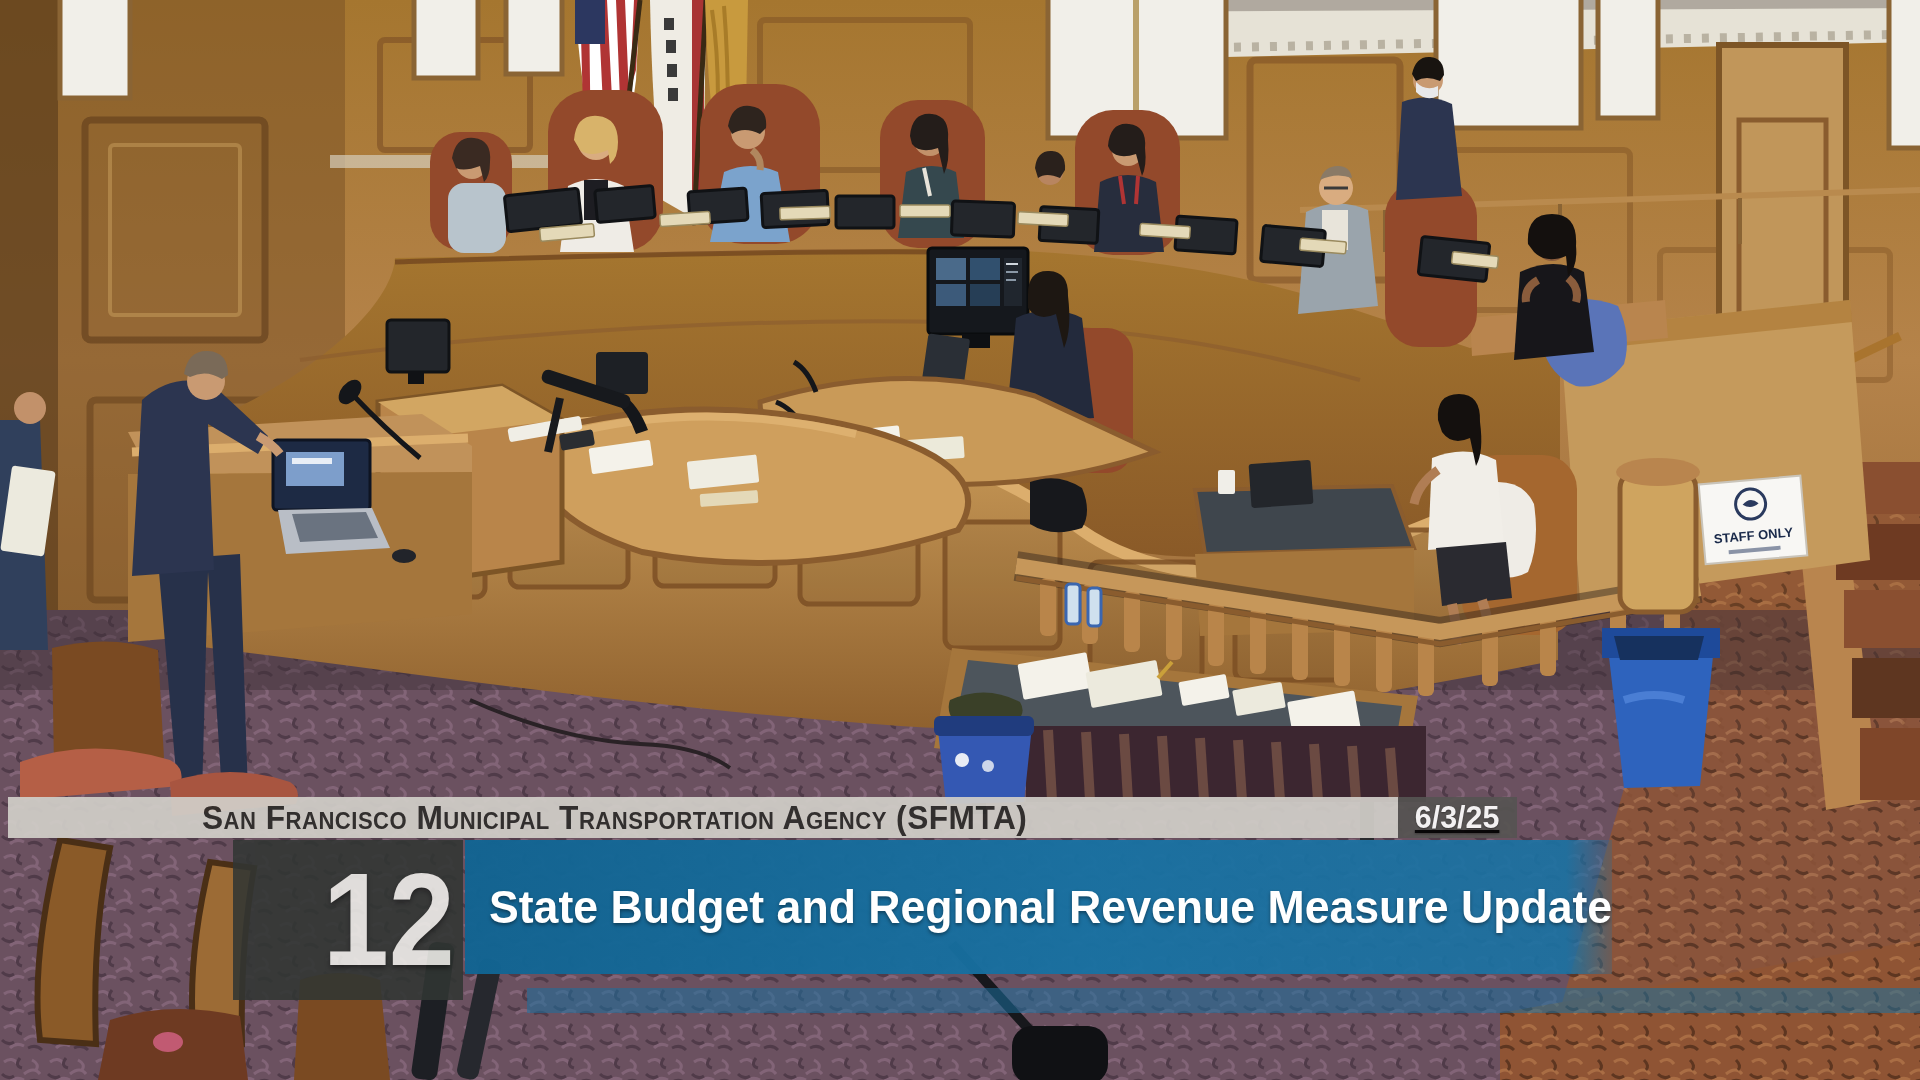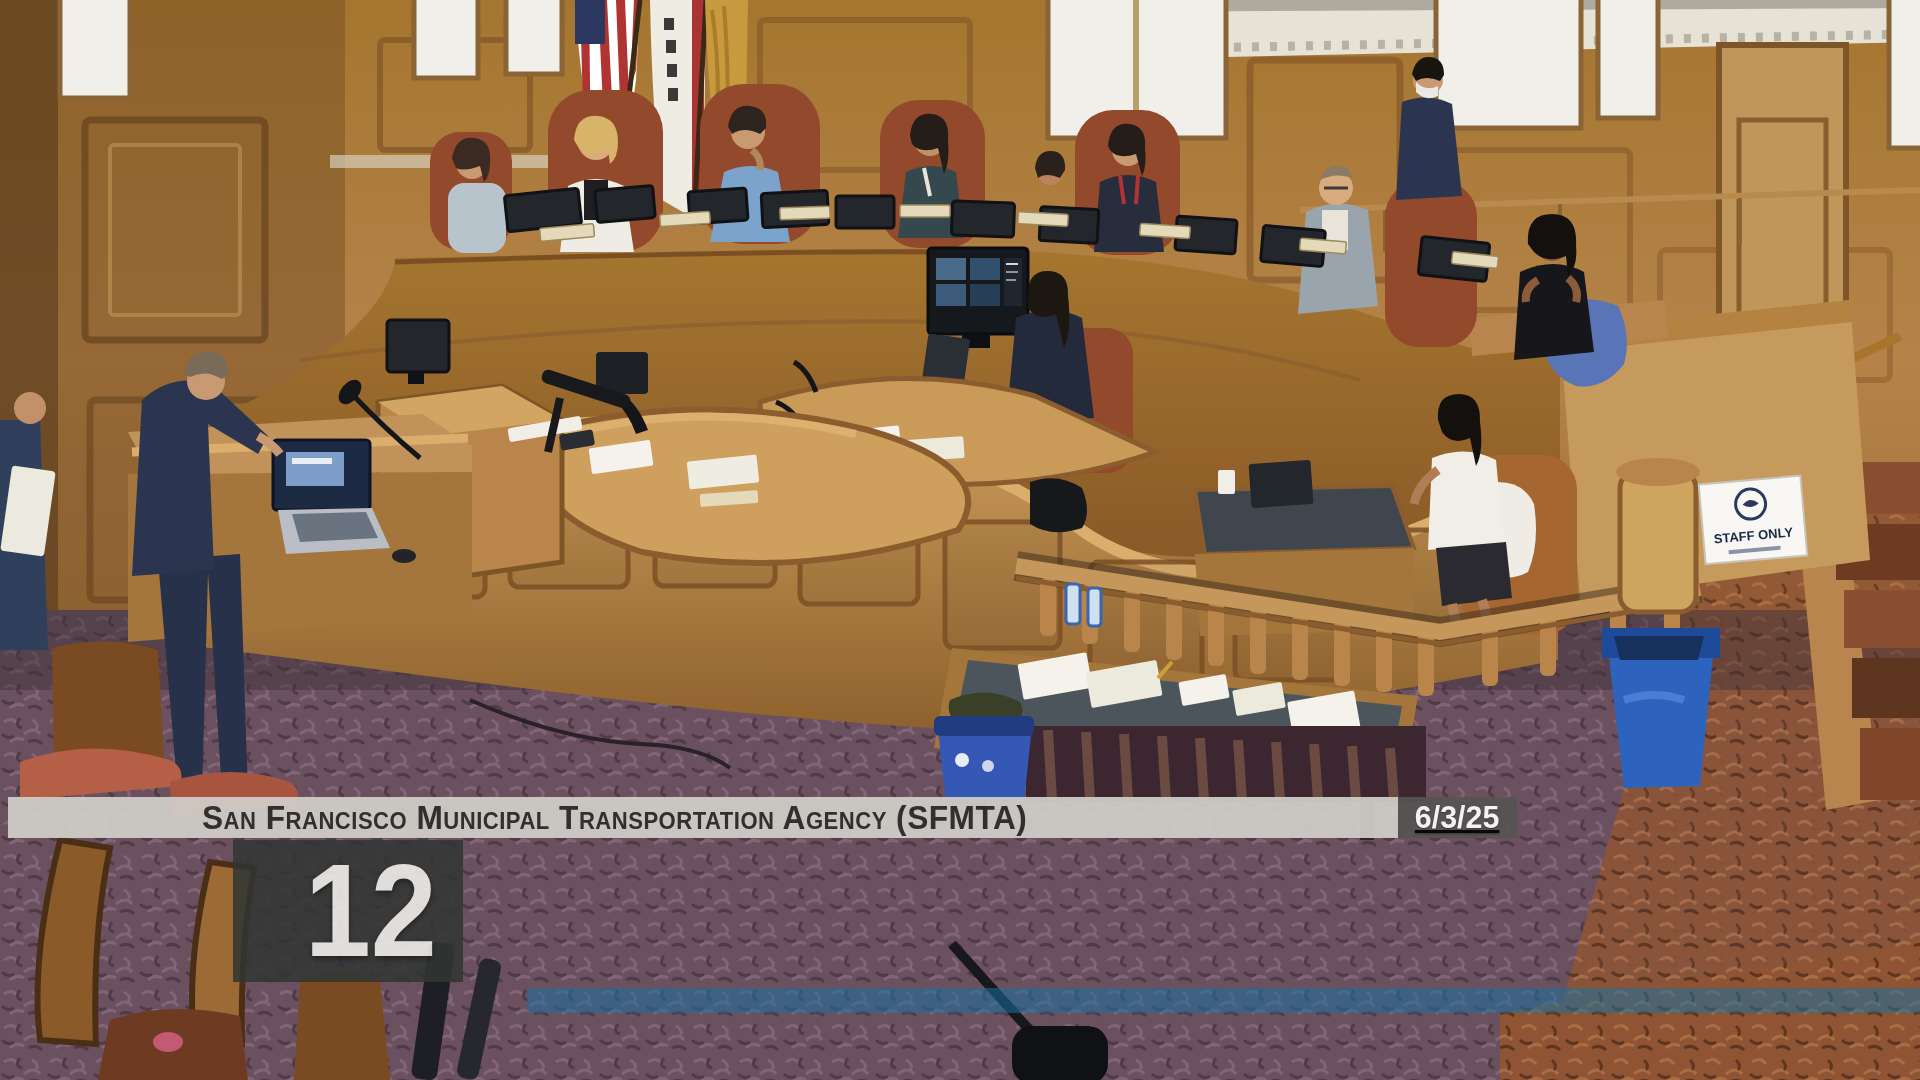--- a/index.html
+++ b/index.html
@@ -21,24 +21,24 @@
     font-variant:small-caps;font-weight:bold;font-size:33px;color:var(--banner-text,#2e2d2b);
     letter-spacing:.5px;transform:scaleX(.96);transform-origin:left center;white-space:nowrap;
   }
   .date-box{
     position:absolute;left:1398px;top:797px;width:119px;height:41px;
     background:var(--date-box-gray,#565452);opacity:.92;
     display:flex;align-items:center;justify-content:center;text-decoration:underline;
   }
   .date-text{font-weight:bold;font-size:31px;color:#fff;transform:scaleX(.98);text-shadow:0 1px 2px rgba(0,0,0,.4);}
   .item-number-box{
-    position:absolute;left:233px;top:840px;width:230px;height:142px;
+    position:absolute;left:233px;top:840px;width:230px;height:160px;
     background:var(--item-box-dark,#313633);opacity:.88;
     display:flex;align-items:center;justify-content:flex-end;
-    box-sizing:border-box;padding-right:26px;overflow:hidden;
+    box-sizing:border-box;padding-right:8px;overflow:hidden;
   }
   .item-number{
     font-weight:bold;font-size:132px;line-height:1;color:#f1f1ec;
     transform:scaleX(.9);transform-origin:right center;
     text-shadow:0 3px 6px rgba(0,0,0,.45);
   }
   .title-bar{
     position:absolute;left:465px;top:840px;width:1147px;height:134px;
     background:linear-gradient(90deg, rgba(17,100,146,.97) 0%, rgba(24,113,162,.96) 55%,
                rgba(26,114,163,.9) 96%, rgba(26,114,163,.25) 100%);
@@ -517,14 +517,17 @@
 
   <div class="banner-bar">
     <span class="banner-text">San Francisco Municipal Transportation Agency (SFMTA)</span>
   </div>
   <div class="date-box">
     <span class="date-text">6/3/25</span>
   </div>
   <div class="item-number-box">
     <span class="item-number">12</span>
   </div>
+  <div class="title-bar">
+    <span class="title-text">State Budget and Regional Revenue Measure Update</span>
+  </div>
   <div class="lower-strip"></div>
 </div>
 
 </body></html>

